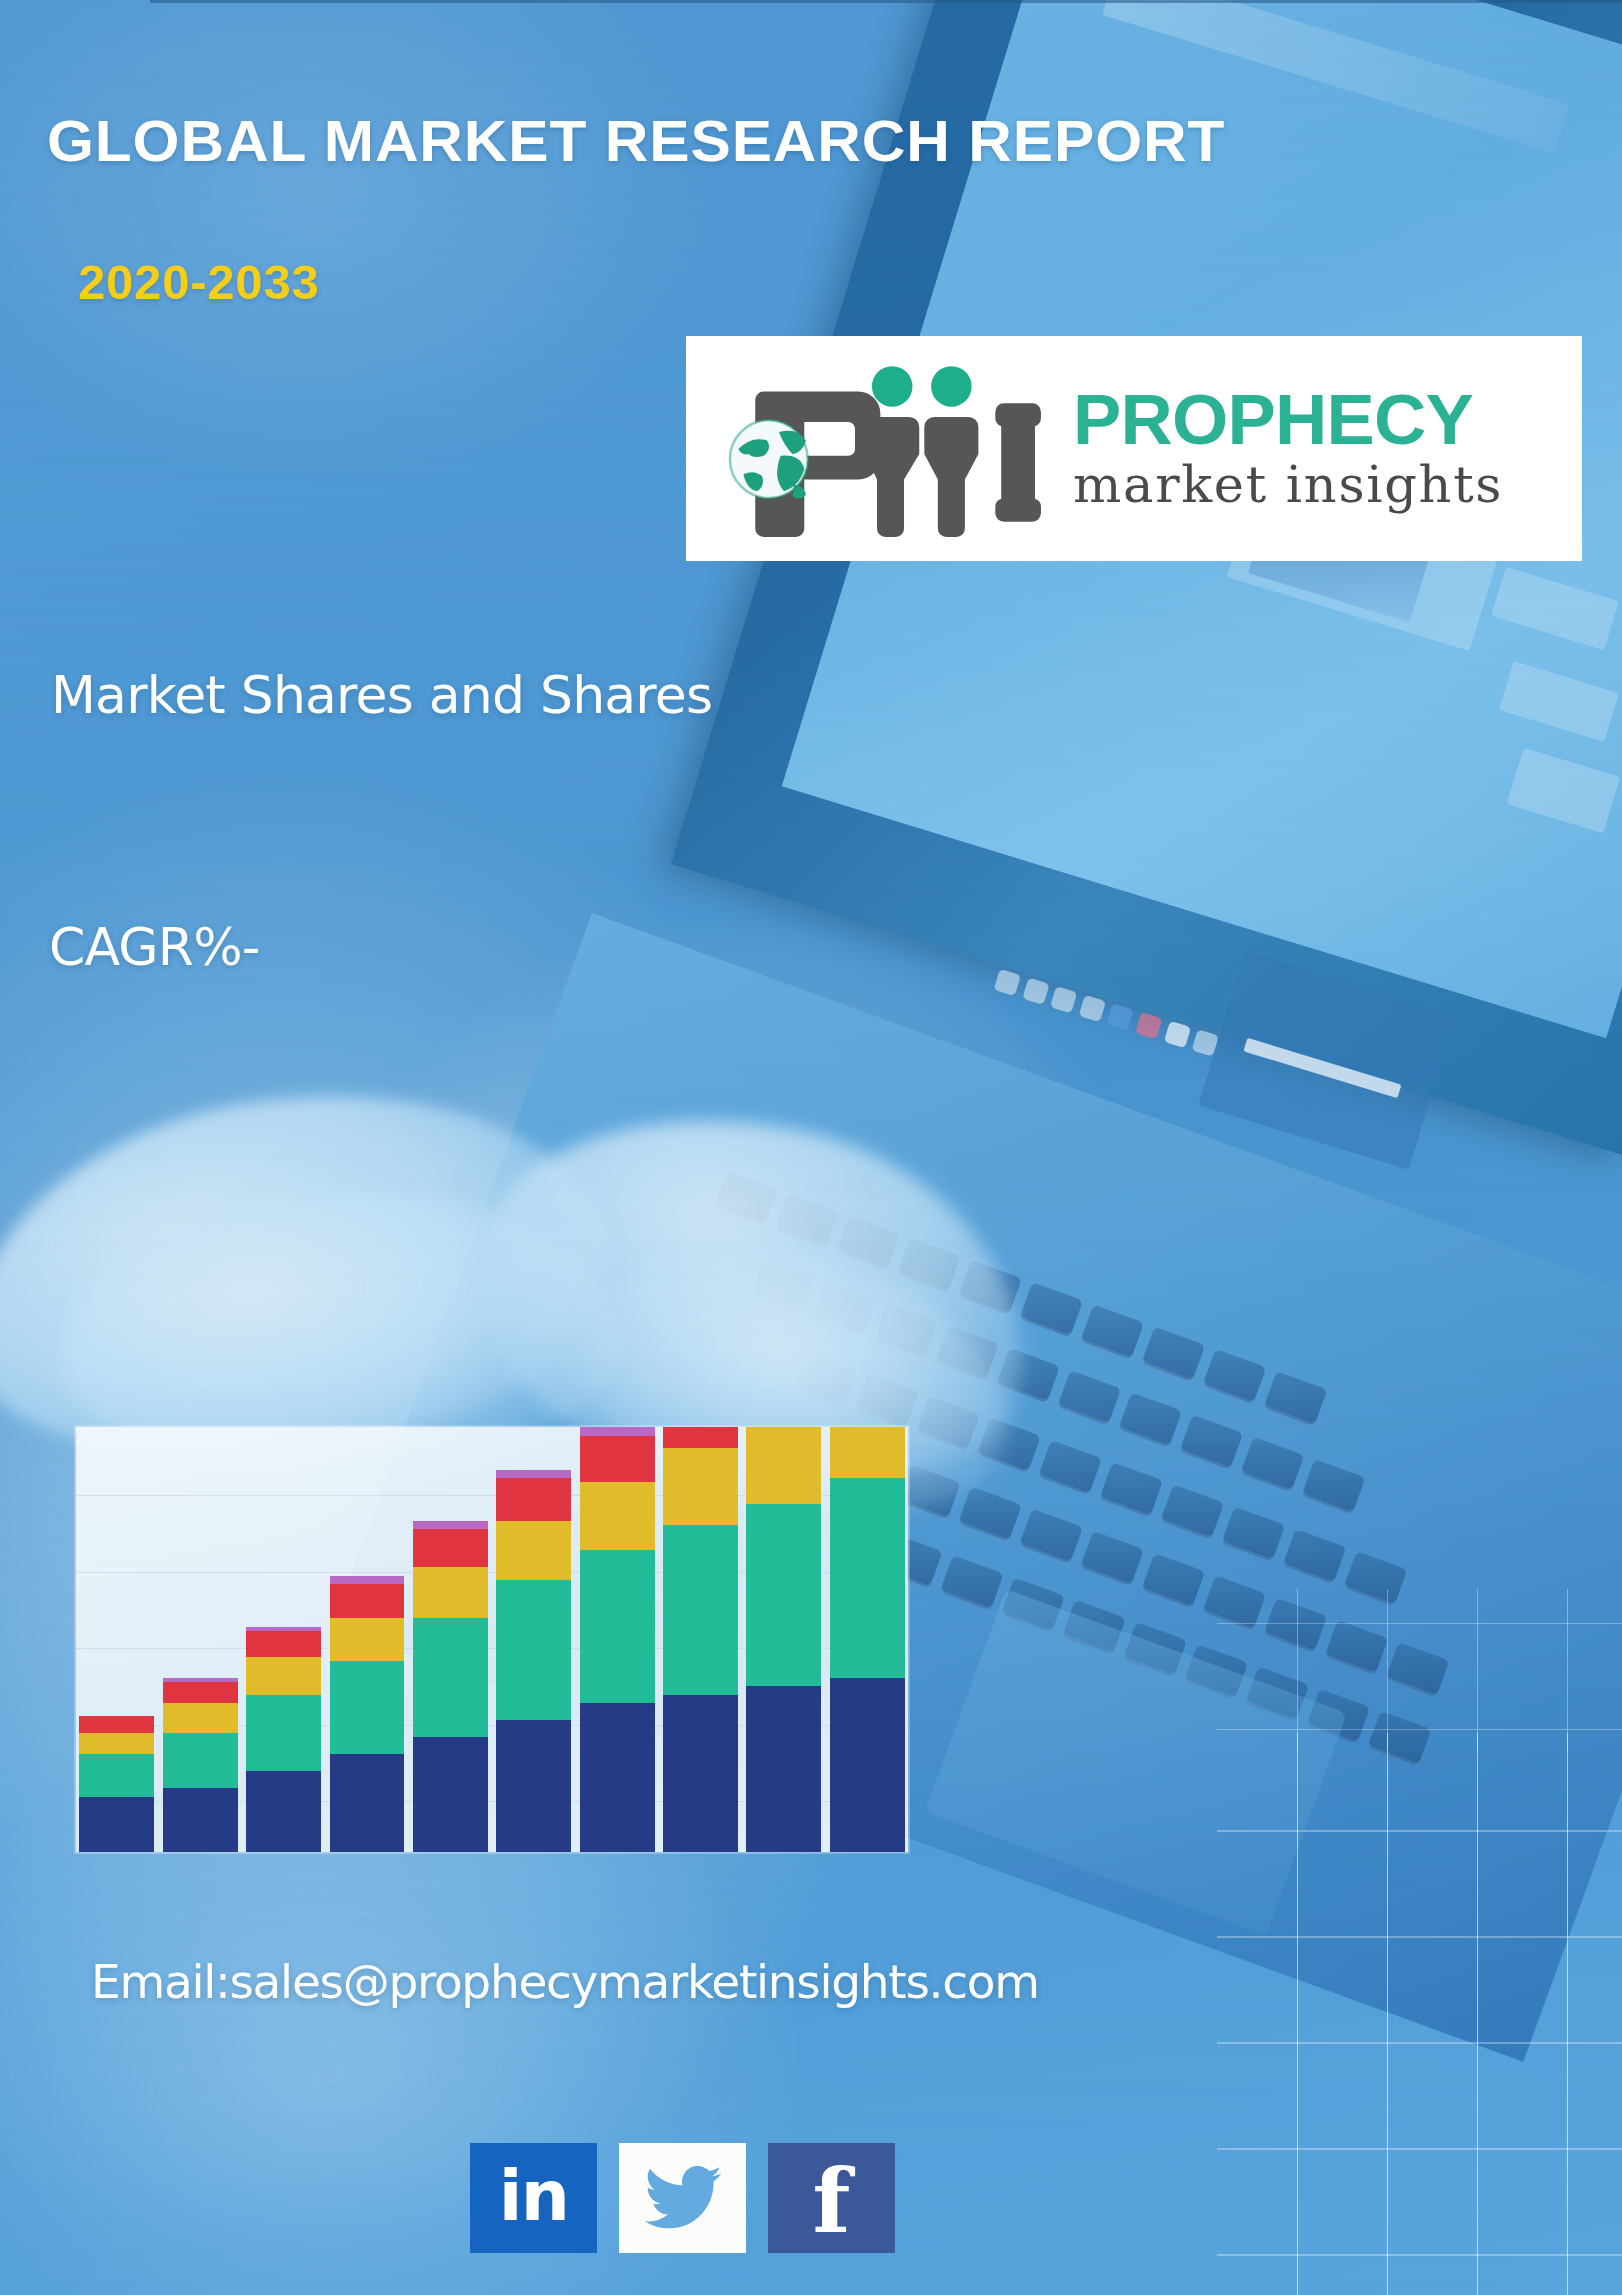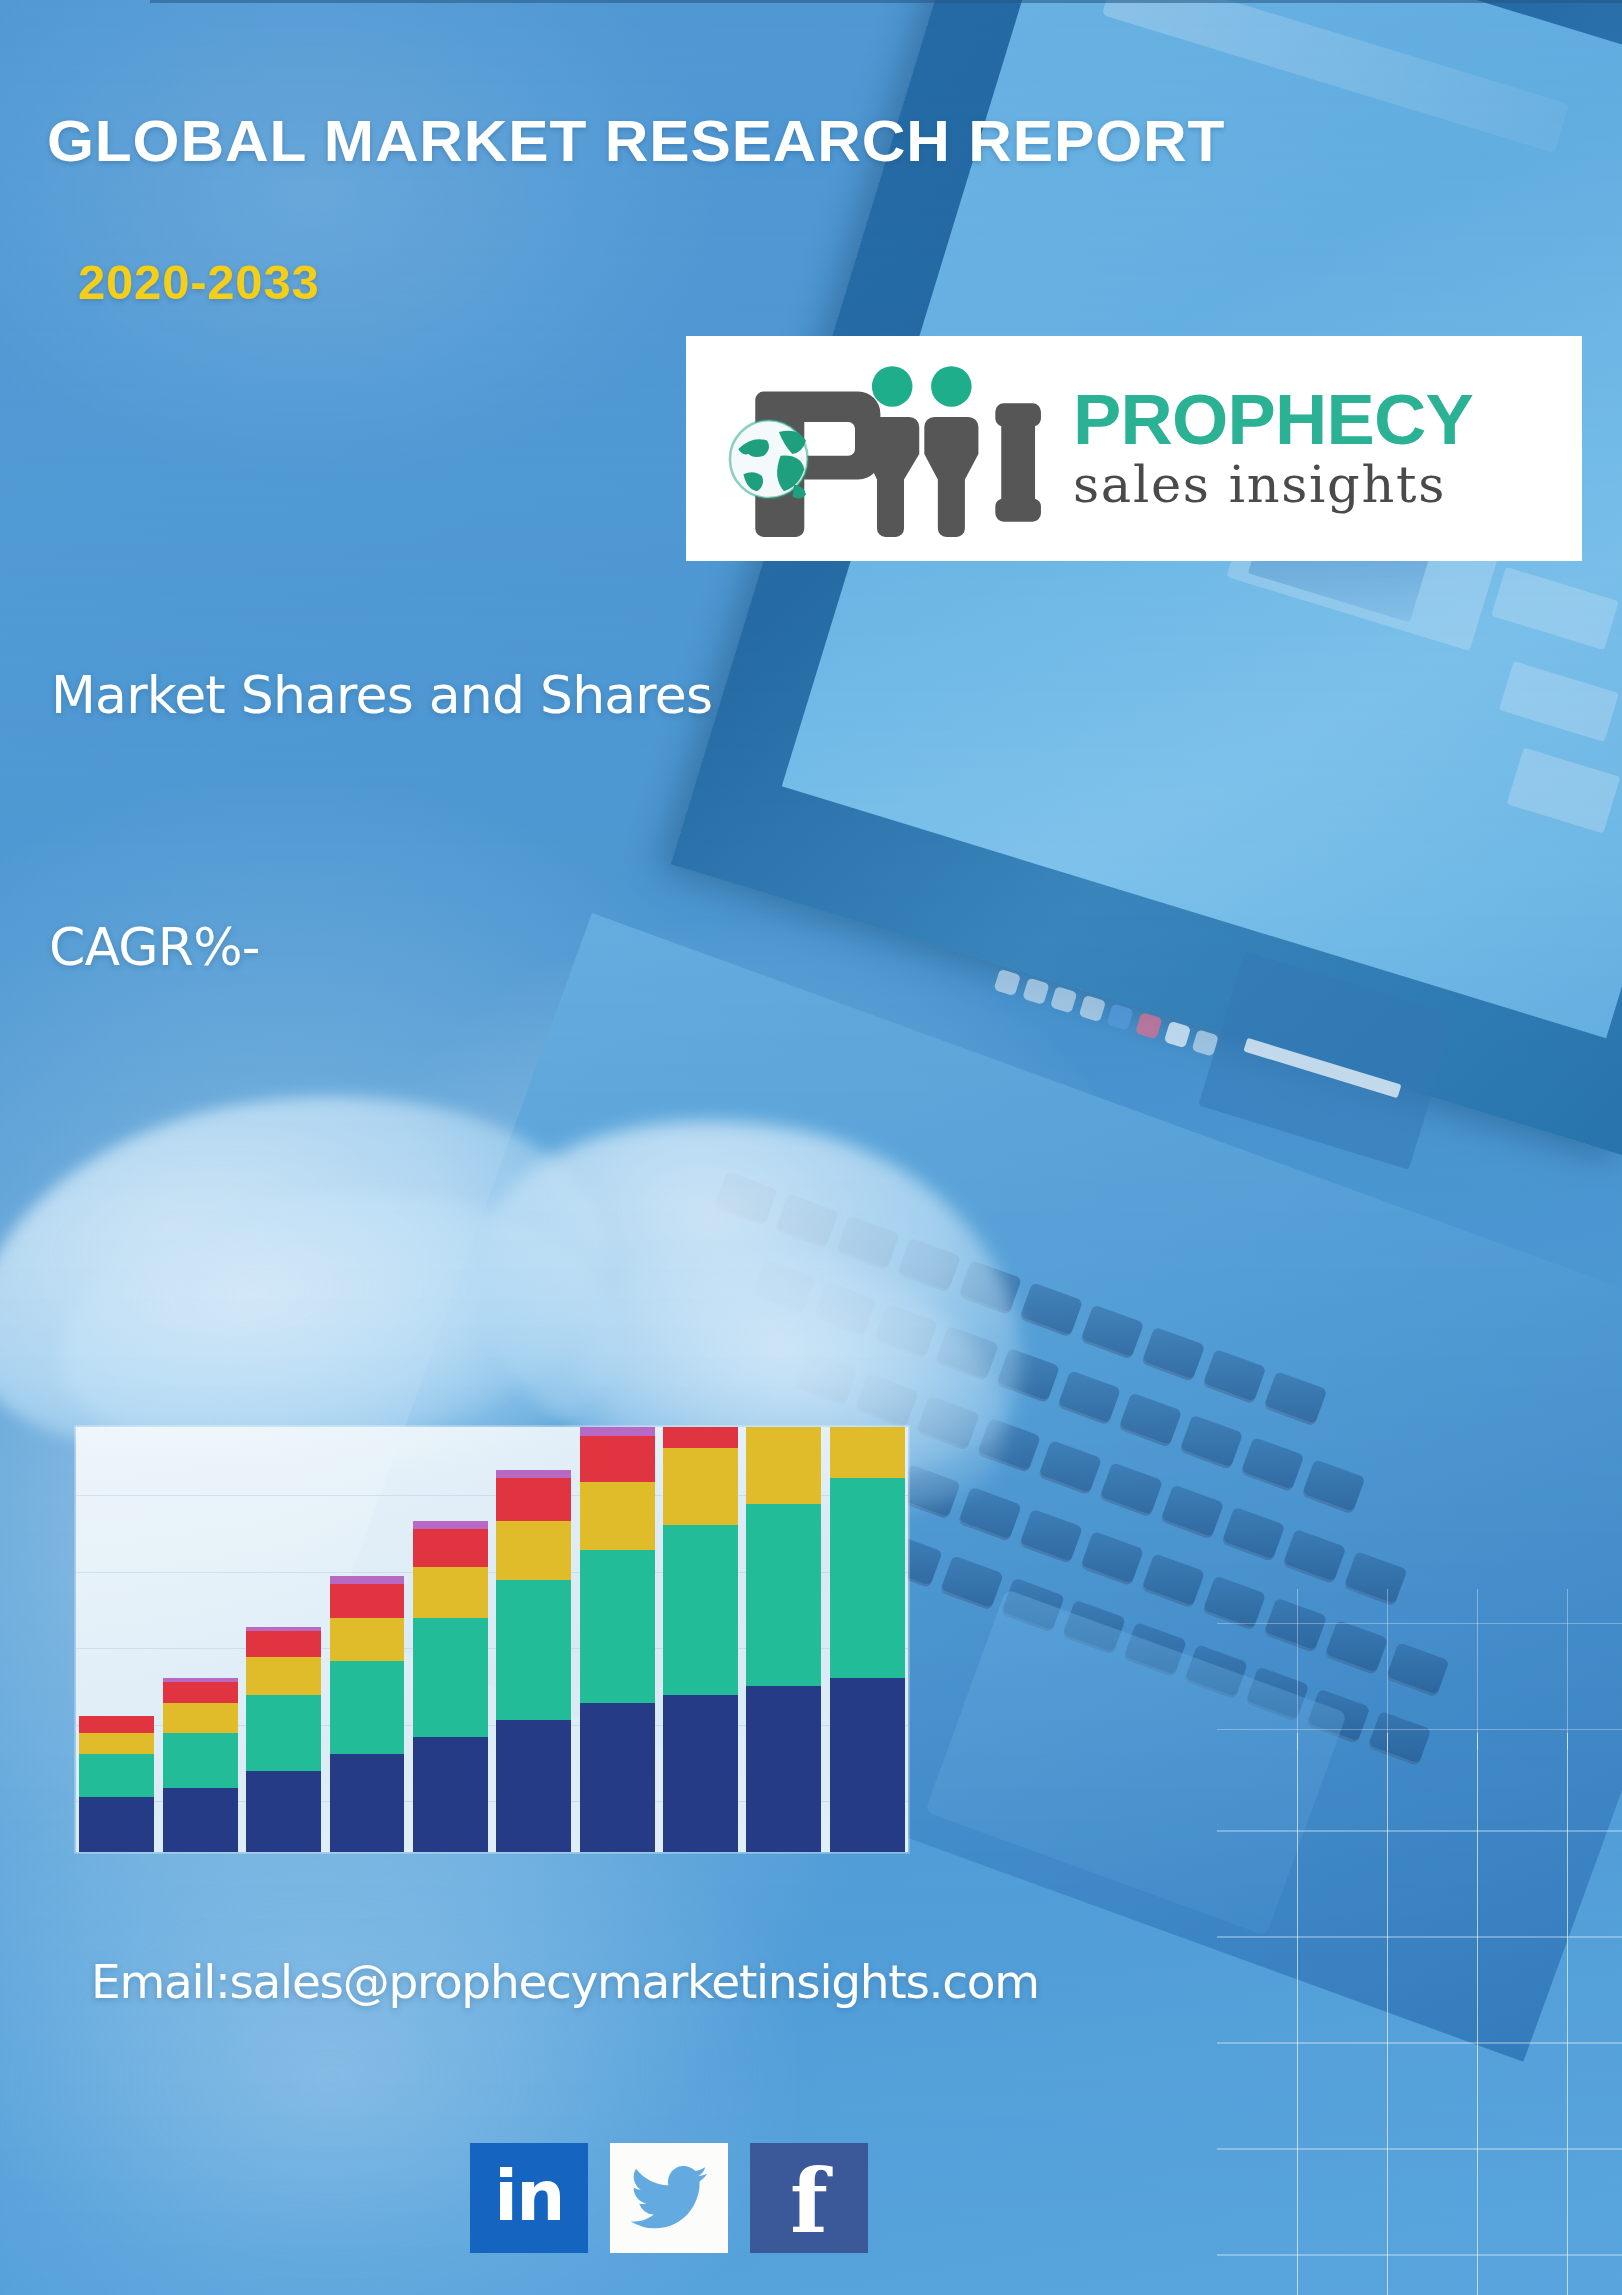--- a/index.html
+++ b/index.html
@@ -243,21 +243,21 @@
     box-sizing:border-box;
   }
   .bar{flex:1;display:flex;flex-direction:column;justify-content:flex-end;}
   .seg{width:100%;}
 
   
   .social{
     position:absolute;left:470px;top:2143px;
     display:flex;gap:22px;
   }
-  .sq{width:118px;height:110px;display:flex;align-items:center;justify-content:center;}
+  .sq{width:127px;height:110px;display:flex;align-items:center;justify-content:center;}
   .sq-li{background:#1564BF;}
   .sq-tw{background:#FCFCFA;}
   .sq-fb{background:#3B5998;}
   .li-text{
     color:#fff;font-size:69px;font-weight:bold;line-height:1;
     font-family:"DejaVu Sans","Liberation Sans",sans-serif;letter-spacing:-1.7px;
     margin-top:-3.4px;
   }
   .fb-text{
     color:#fff;font-size:88px;font-weight:bold;line-height:1;
@@ -396,21 +396,21 @@
         <path d="M192 72 h40 a12 12 0 0 1 12 12 v32 l-18 30 v58 a10 10 0 0 1 -10 10 h-12 a10 10 0 0 1 -10 -10 v-58 l-14 -30 v-32 a12 12 0 0 1 12 -12z" fill="#565656"></path>
 
         <circle cx="282" cy="36" r="24" fill="#1FAE8C"></circle>
         <path d="M262 72 h40 a12 12 0 0 1 12 12 v32 l-16 30 v58 a10 10 0 0 1 -10 10 h-12 a10 10 0 0 1 -10 -10 v-58 l-16 -30 v-32 a12 12 0 0 1 12 -12z" fill="#565656"></path>
 
         <path d="M344 56 h34 a10 10 0 0 1 10 10 v8 a10 10 0 0 1 -7 9 v86 a10 10 0 0 1 7 9 v8 a10 10 0 0 1 -10 10 h-34 a10 10 0 0 1 -10 -10 v-8 a10 10 0 0 1 7 -9 v-86 a10 10 0 0 1 -7 -9 v-8 a10 10 0 0 1 10 -10z" fill="#565656"></path>
       </svg>
     </div>
     <div class="logo-text">
       <div class="logo-prophecy">PROPHECY</div>
-      <div class="logo-sub">sales insights</div>
+      <div class="logo-sub">market insights</div>
     </div>
   </div>
 
   <div class="tagline">Market Shares and Shares</div>
   <div class="cagr">CAGR%-</div>
 
   <div class="chart-panel">
     <div class="chart-gridline" style="top:16%"></div>
     <div class="chart-gridline" style="top:34%"></div>
     <div class="chart-gridline" style="top:52%"></div>

